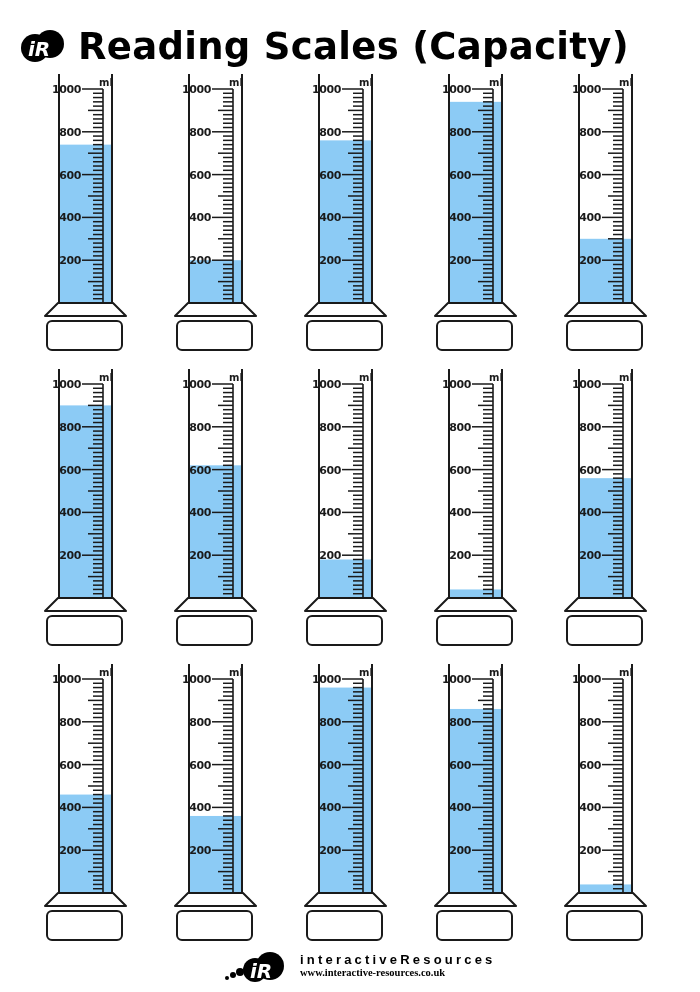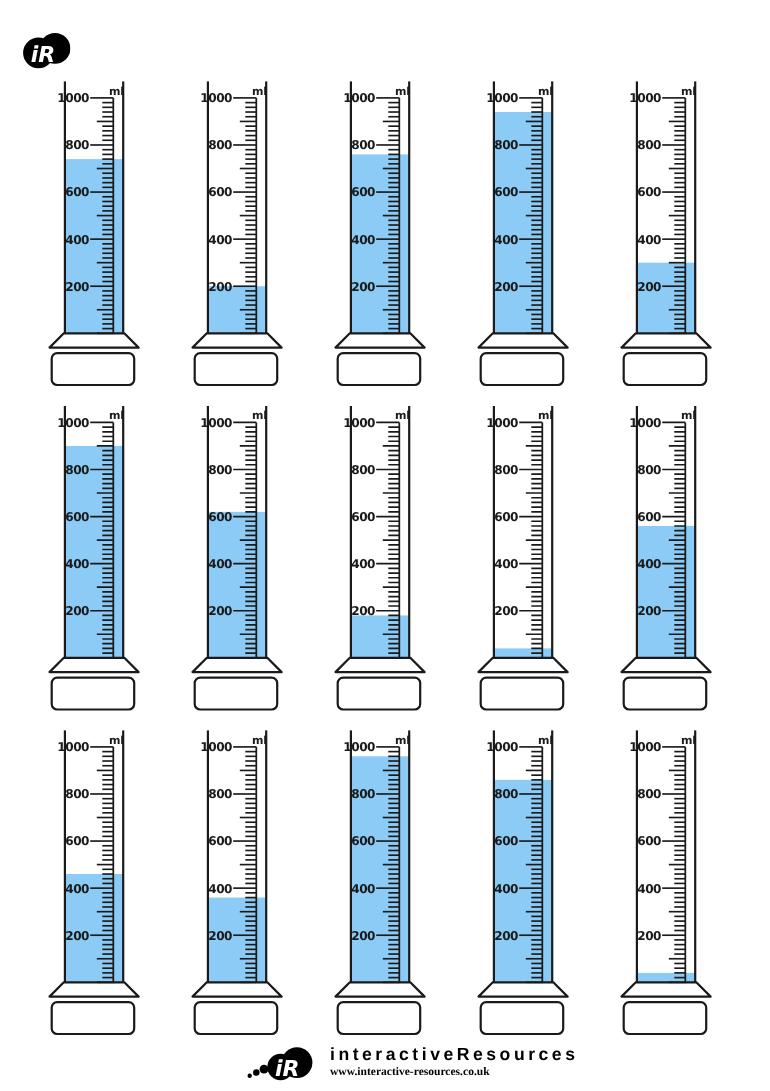--- a/index.html
+++ b/index.html
@@ -24,34 +24,35 @@
     .cyl svg { display: block; }
     .answer-box {
       position: absolute; left: 16px; top: 250px; width: 77px; height: 31px;
       border: 2px solid #1a1a1a; border-radius: 6px; background: #fff; box-sizing: border-box;
     }
     .footer {
       position: absolute; left: 222px; top: 944px; height: 44px; display: flex; align-items: center;
     }
     .footer-logo { width: 70px; height: 44px; position: relative; }
     .footer-text { margin-left: 8px; line-height: 1.1; }
-    .brand { font-family: "Liberation Sans", sans-serif; font-weight: bold; font-size: 16px; letter-spacing: 3.2px; }
+    .brand { font-family: "Liberation Sans", sans-serif; font-weight: bold; font-size: 13px; letter-spacing: 3.2px; }
     .url { font-family: Liberation Serif, serif; font-weight: bold; font-size: 10.5px; }
   </style>
 </head>
 <body>
 
 <div class="header">
   <div class="logo">
     <svg width="44" height="44" viewBox="0 0 44 44">
       <circle cx="15" cy="24" r="14" fill="#000"></circle>
       <circle cx="30" cy="20" r="14" fill="#000"></circle>
       <text x="8" y="32" font-family="DejaVu Sans, sans-serif" font-weight="bold" font-style="italic" font-size="20" fill="#fff">iR</text>
     </svg>
   </div>
+  <div class="title">Reading Scales (Capacity)</div>
 </div>
 
 <div class="grid" id="grid">
     <div class="cyl" style="left: 30px; top: 70px;">
       <svg width="110" height="290" viewBox="0 0 110 290">
         <rect x="29" y="74.64000000000001" width="53" height="158.35999999999999" fill="#8ccbf5"></rect>
         <line x1="29" y1="4" x2="29" y2="233" stroke="#1a1a1a" stroke-width="2"></line>
         <line x1="82" y1="4" x2="82" y2="233" stroke="#1a1a1a" stroke-width="2"></line>
         <path d="M28,233 L83,233 L96,246 L15,246 Z" fill="#fff" stroke="#1a1a1a" stroke-width="2" stroke-linejoin="round"></path>
         <line x1="73" y1="19" x2="73" y2="233" stroke="#1a1a1a" stroke-width="1.6"></line>

